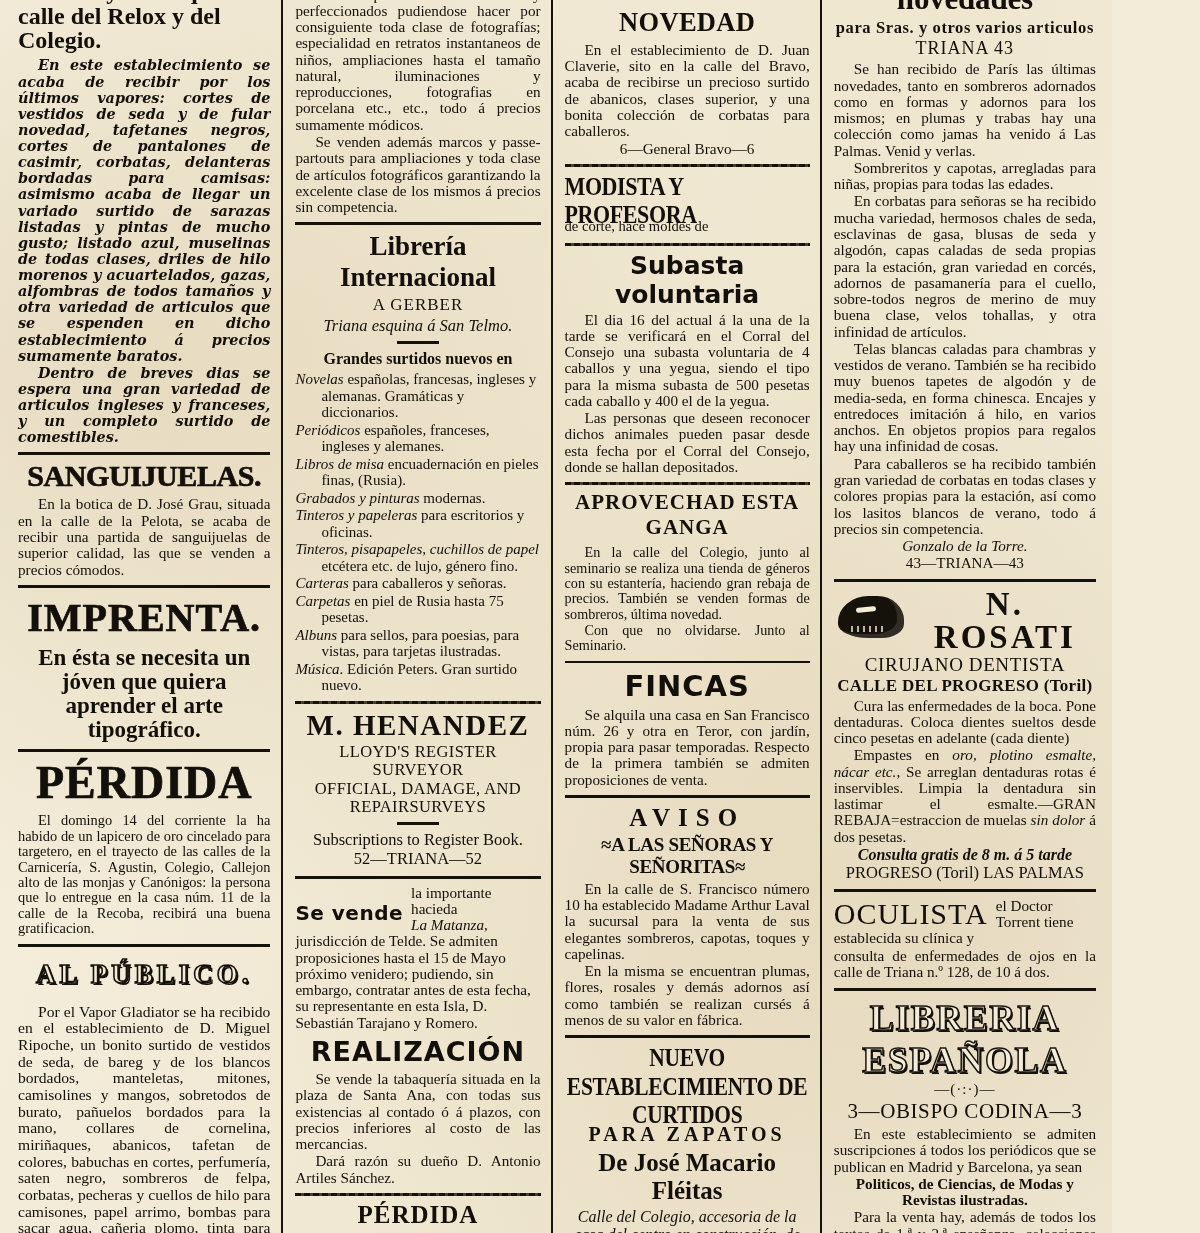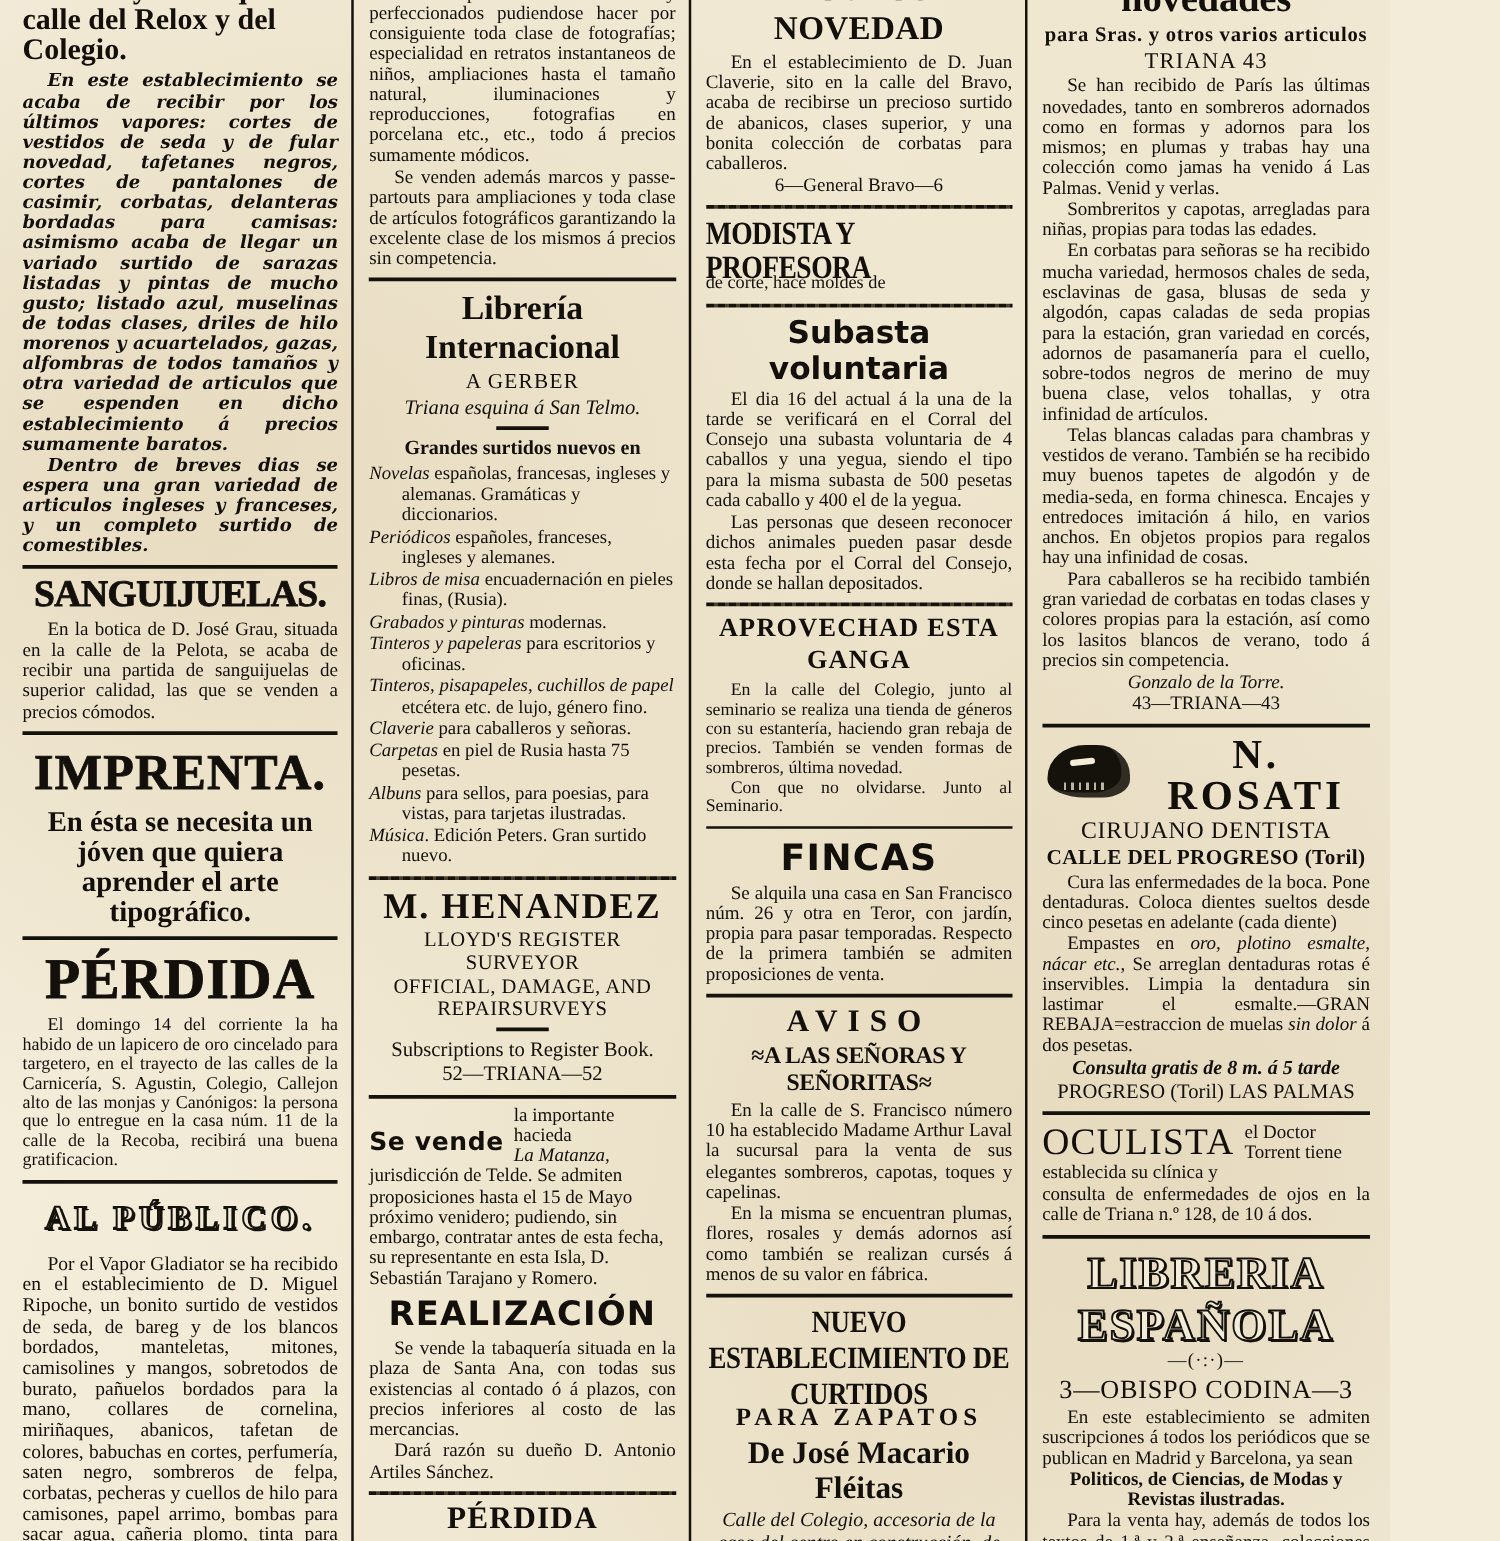--- a/index.html
+++ b/index.html
@@ -206,21 +206,21 @@
       <div class="t-triana-telmo">Triana esquina á San Telmo.</div>
       <hr class="shortrule">
       <div class="t-grandes">Grandes surtidos nuevos en</div>
       <div>
         <p class="listitem"><i class="ital">Novelas</i> <span>españolas, francesas, ingleses y alemanas. Gramáticas y diccionarios.</span></p>
         <p class="listitem"><i class="ital">Periódicos</i> <span>españoles, franceses, ingleses y alemanes.</span></p>
         <p class="listitem"><i class="ital">Libros de misa</i> <span>encuadernación en pieles finas, (Rusia).</span></p>
         <p class="listitem"><i class="ital">Grabados y pinturas</i> <span>modernas.</span></p>
         <p class="listitem"><i class="ital">Tinteros y papeleras</i> <span>para escritorios y oficinas.</span></p>
         <p class="listitem"><i class="ital">Tinteros, pisapapeles, cuchillos de papel</i> <span>etcétera etc. de lujo, género fino.</span></p>
-        <p class="listitem"><i class="ital">Claverie</i> <span>para caballeros y señoras.</span></p>
+        <p class="listitem"><i class="ital">Carteras</i> <span>para caballeros y señoras.</span></p>
         <p class="listitem"><i class="ital">Carpetas</i> <span>en piel de Rusia hasta 75 pesetas.</span></p>
         <p class="listitem"><i class="ital">Albuns</i> <span>para sellos, para poesias, para vistas, para tarjetas ilustradas.</span></p>
         <p class="listitem"><i class="ital">Música</i><span>. Edición Peters. Gran surtido nuevo.</span></p>
       </div>
     </div>
 
     <hr class="rule fuzzy">
 
     <div class="ad">
       <div class="t-henandez">M. HENANDEZ</div>

